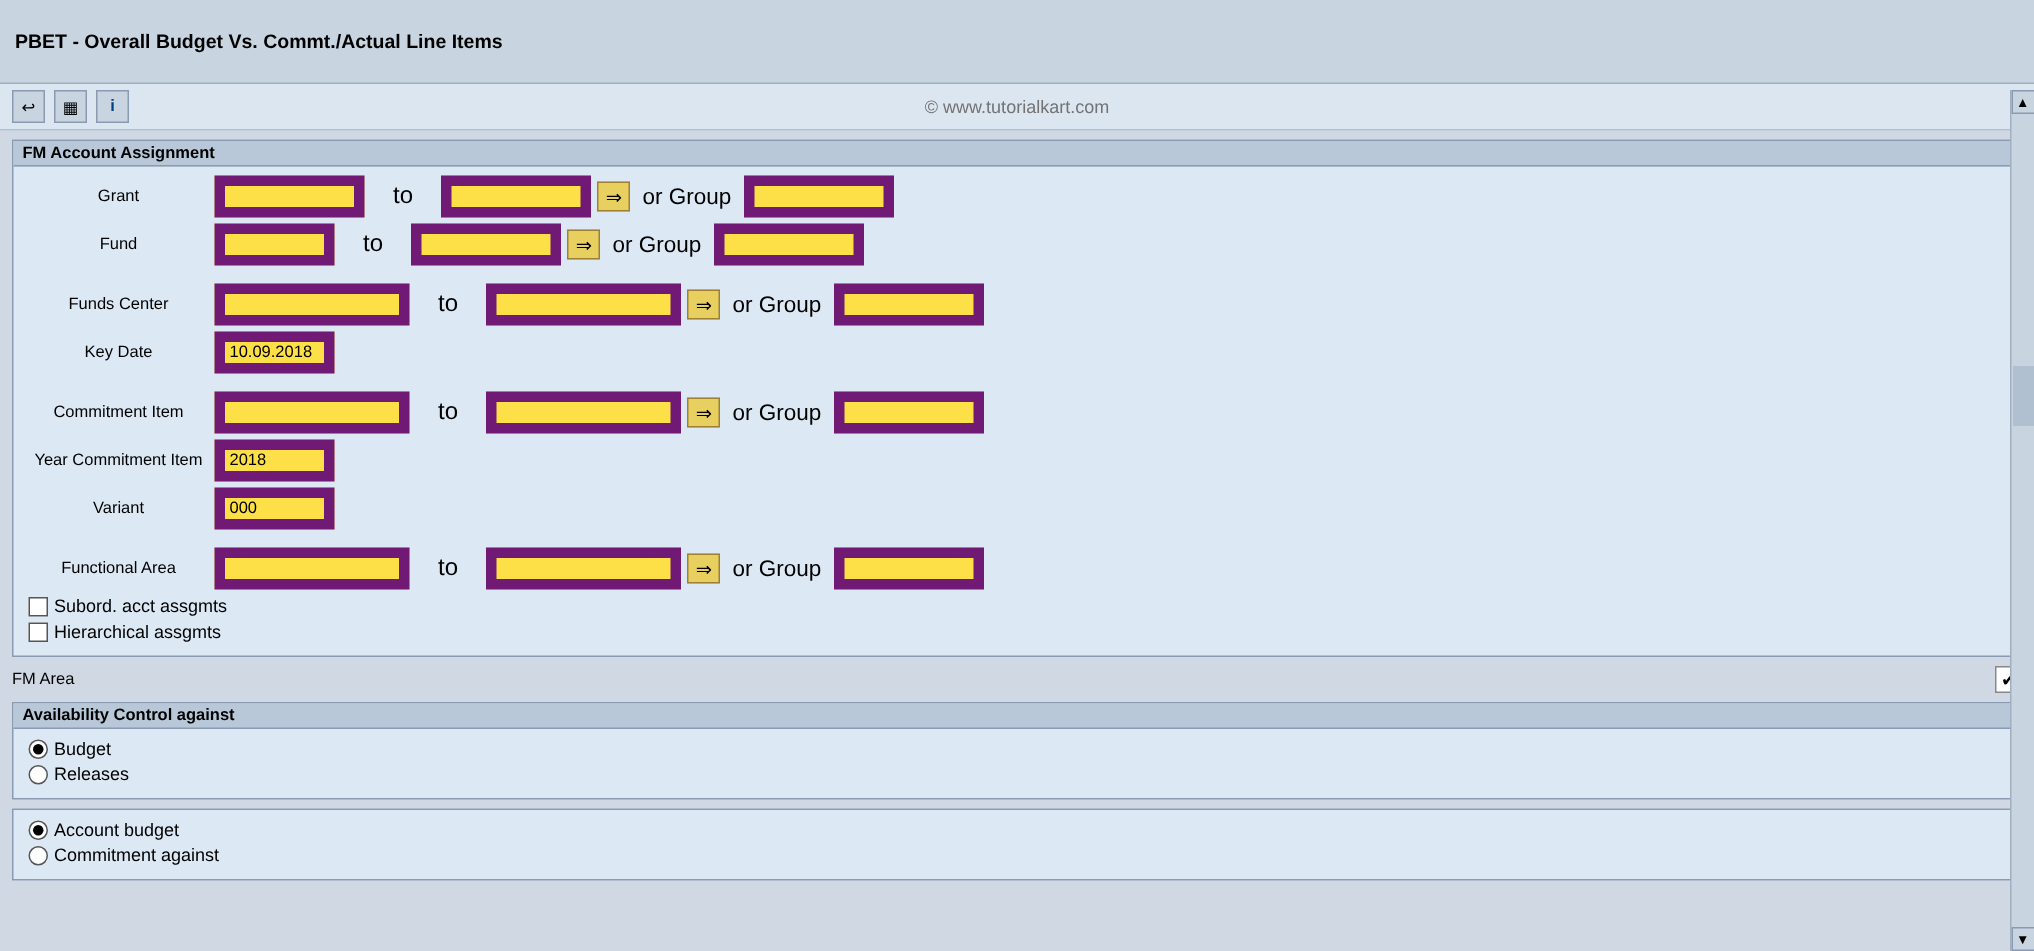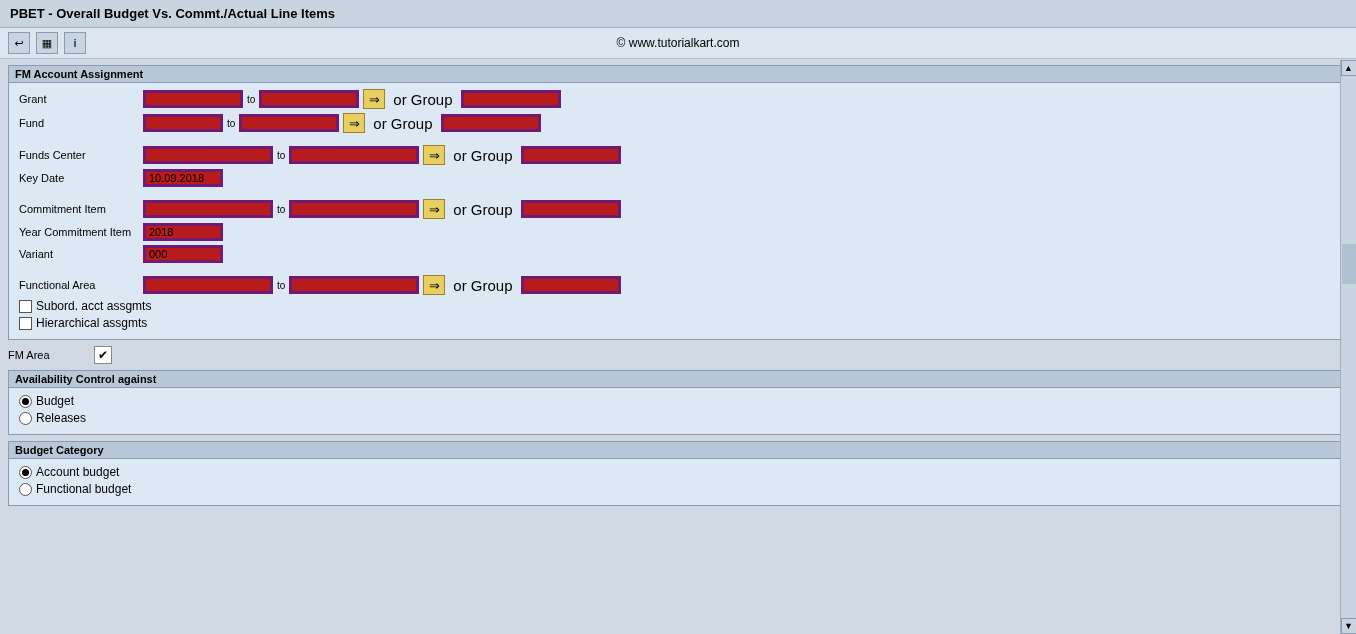--- a/index.html
+++ b/index.html
@@ -4,39 +4,39 @@
   <style>
     * { box-sizing: border-box; margin: 0; padding: 0; }
     body {
       font-family: Arial, sans-serif;
       font-size: 12px;
       background: #d0d8e4;
       color: #000;
     }
     .title-bar {
       background: #c8d4e0;
-      padding: 6px 10px;
+      padding: 20px 10px;
       font-weight: bold;
       font-size: 13px;
       border-bottom: 1px solid #a0b0c0;
     }
     .toolbar {
       background: #dce6f0;
       padding: 4px 8px;
       display: flex;
       align-items: center;
       gap: 6px;
       border-bottom: 1px solid #b0c0d0;
       position: relative;
     }
     .toolbar .watermark {
       position: absolute;
       left: 50%;
       transform: translateX(-50%);
-      color: #000000;
+      color: #737373;
       font-size: 12px;
     }
     .toolbar-btn {
       width: 22px;
       height: 22px;
       background: #c8d4e0;
       border: 1px solid #8a9ab0;
       cursor: pointer;
       display: flex;
       align-items: center;
@@ -88,38 +88,38 @@
       padding: 6px 10px;
     }
     .form-row {
       display: flex;
       align-items: center;
       margin-bottom: 4px;
       gap: 4px;
     }
     .form-label {
       width: 120px;
-      text-align: left;
+      text-align: center;
       font-size: 11px;
       flex-shrink: 0;
     }
     .form-input {
-      height: 18px;
-      border: 3px solid #701a75;
-      background: #b91c1c;
+      height: 28px;
+      border: 7px solid #701a75;
+      background: #fde047;
       font-size: 11px;
       padding: 1px 3px;
     }
     .form-input-sm { width: 80px; }
     .form-input-md { width: 100px; }
     .form-input-lg { width: 130px; }
     .form-input-date { width: 80px; }
     .to-label {
-      font-size: 10px;
-      margin: 0 0;
+      font-size: 16px;
+      margin: 0 15px;
     }
     .arrow-btn {
       width: 22px;
       height: 20px;
       background: #e8d060;
       border: 1px solid #a08030;
       cursor: pointer;
       display: flex;
       align-items: center;
       justify-content: center;
@@ -131,21 +131,22 @@
       font-size: 15px;
       margin: 0 4px;
     }
     .spacer-row {
       height: 8px;
     }
     .fm-area-row {
       display: flex;
       align-items: center;
       margin-bottom: 6px;
-      gap: 6px;
+      gap: 22px;
+      justify-content: space-between;
     }
     .fm-area-label {
       font-size: 11px;
       width: 80px;
     }
     .checkbox-input {
       width: 18px;
       height: 18px;
       border: 1px solid #888;
       background: #fff;
@@ -319,33 +320,32 @@
 
       <div class="radio-row">
         <div class="radio-input"></div>
         <span>Releases</span>
       </div>
 
     </div>
   </div>
 
   <div class="section-box">
-    <div class="section-header">Budget Category</div>
     <div class="section-body">
 
       <div class="radio-row">
         <div class="radio-input">
           <div class="radio-dot"></div>
         </div>
         <span>Account budget</span>
       </div>
 
       <div class="radio-row">
         <div class="radio-input"></div>
-        <span>Functional budget</span>
+        <span>Commitment against</span>
       </div>
 
     </div>
   </div>
 
 </div>
 
 <div class="scrollbar-right">
   <div class="scroll-arrow">▲</div>
   <div style="flex:1; background:#e0e8f0;"></div>

